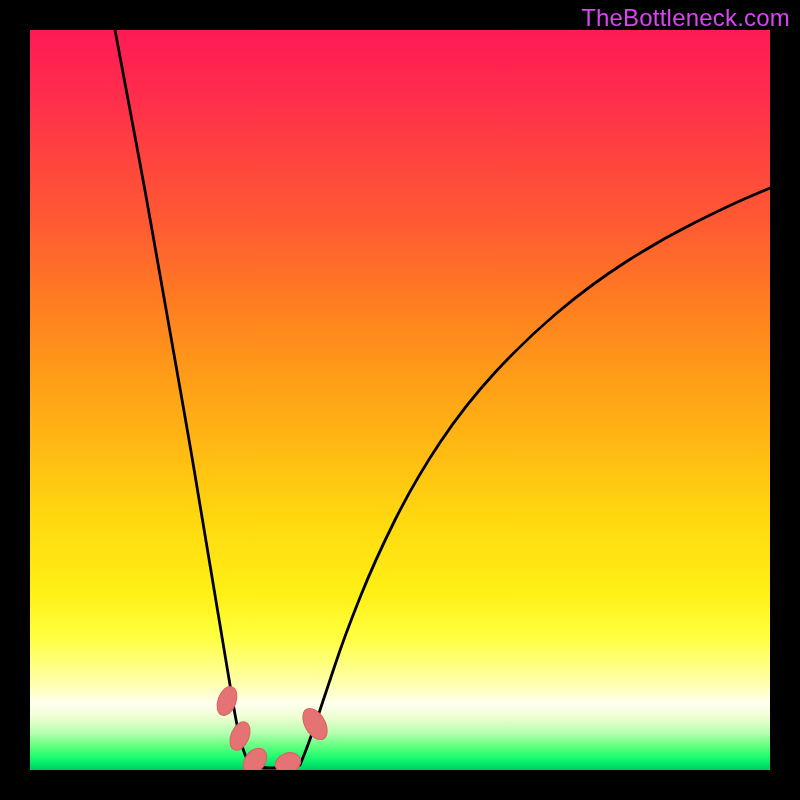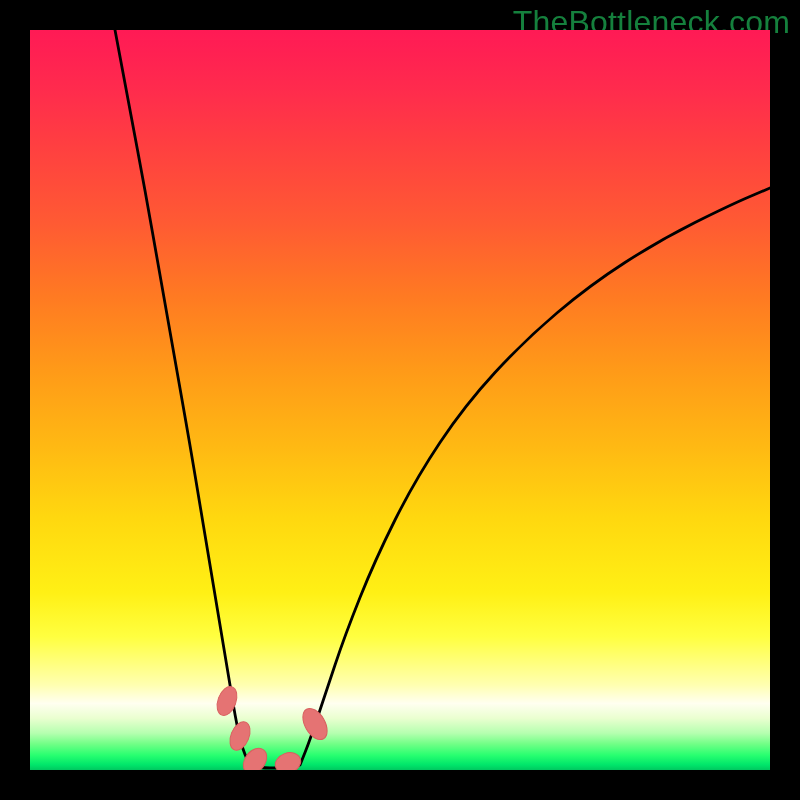--- a/index.html
+++ b/index.html
@@ -40,22 +40,22 @@
       #28ff70 98%,
       #00e66a 99.3%,
       #00c860 100%
     );
   }
   .watermark {
     position: absolute;
     top: 4px;
     right: 10px;
     font-family: Arial, Helvetica, sans-serif;
-    font-size: 32px;
-    color: #15803d;
+    font-size: 24px;
+    color: #d946ef;
     letter-spacing: 0.2px;
     user-select: none;
   }
   svg.curve {
     position: absolute;
     inset: 0;
   }
   .marker {
     fill: #e57373;
     stroke: #d86060;

